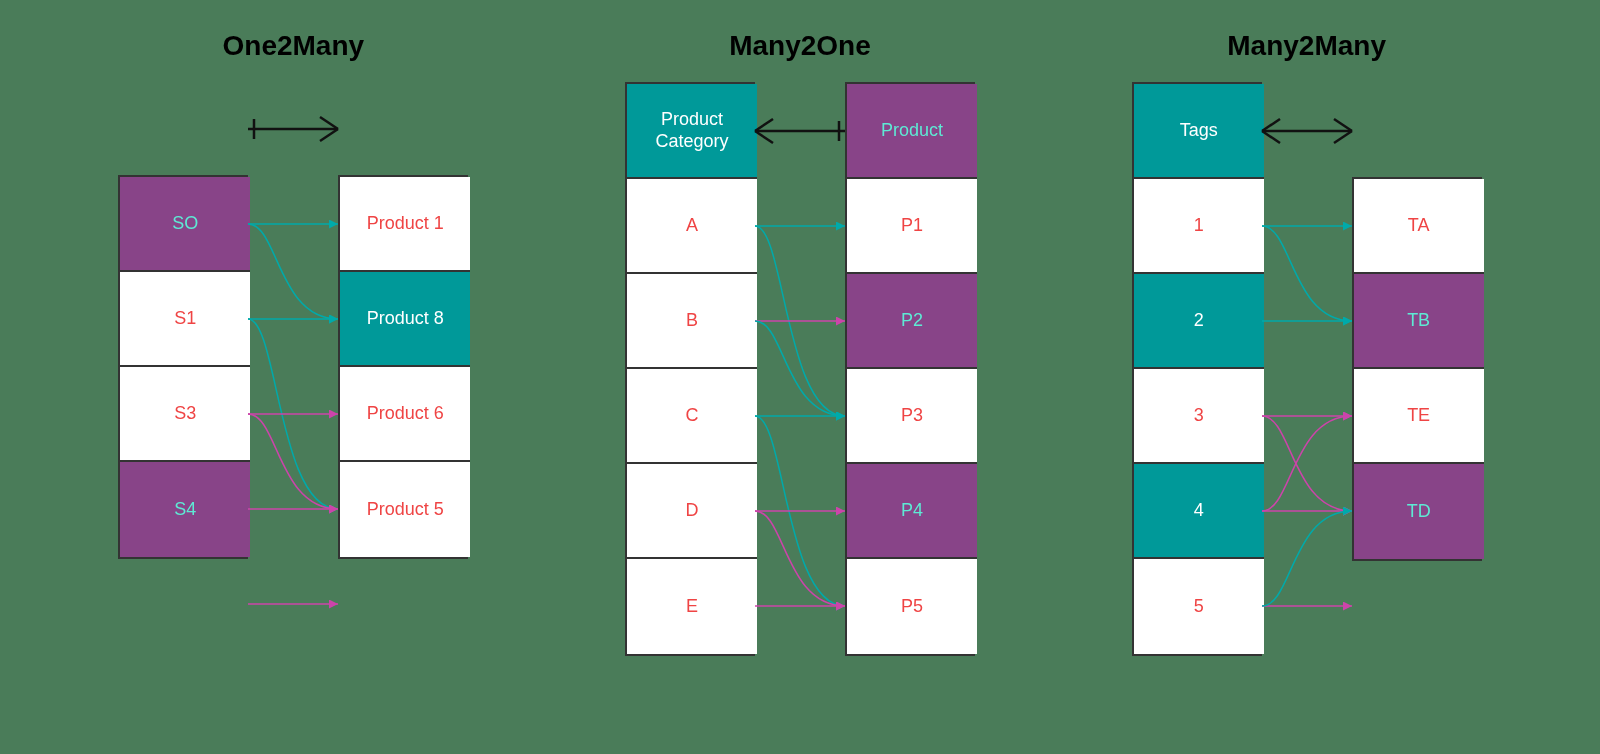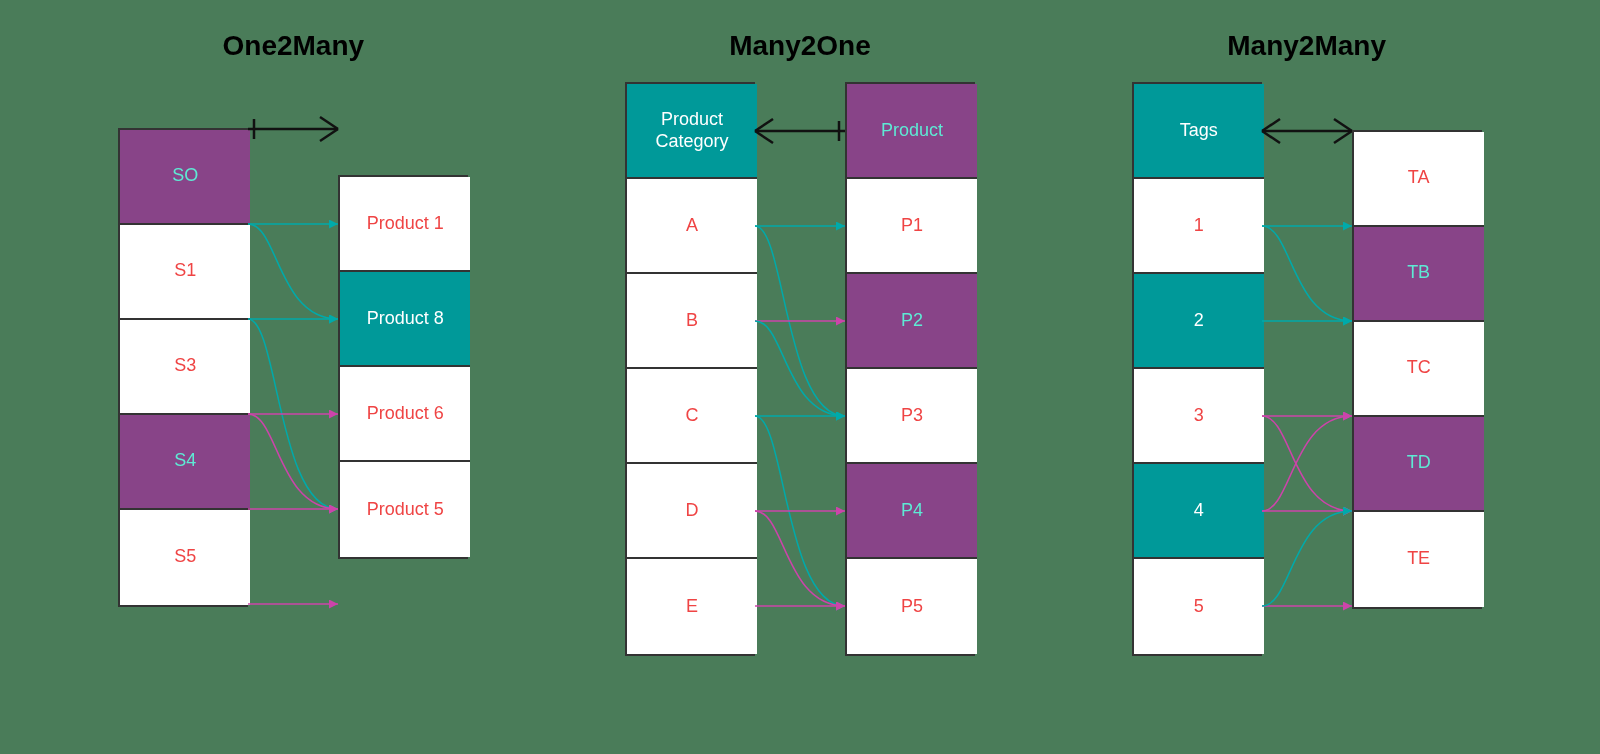--- a/index.html
+++ b/index.html
@@ -70,21 +70,20 @@
 
   <div class="diagram-section">
     <div class="section-title">One2Many</div>
     <div class="diagram-body">
 
       <div class="column">
         <div class="cell cell-purple">SO</div>
         <div class="cell cell-white">S1</div>
         <div class="cell cell-white">S3</div>
         <div class="cell cell-purple">S4</div>
-        <div class="cell cell-white">S5</div>
       </div>
 
       <svg width="90" height="570" style="overflow:visible;">
 
         <line x1="0" y1="47" x2="90" y2="47" stroke="#111" stroke-width="2.5"></line>
 
         <line x1="90" y1="47" x2="72" y2="35" stroke="#111" stroke-width="2.5"></line>
         <line x1="90" y1="47" x2="72" y2="59" stroke="#111" stroke-width="2.5"></line>
 
         <line x1="6" y1="37" x2="6" y2="57" stroke="#111" stroke-width="2.5"></line>
@@ -231,20 +230,19 @@
           </marker>
           <marker id="arrowPink3" markerWidth="6" markerHeight="6" refX="6" refY="3" orient="auto">
             <path d="M0,0 L6,3 L0,6 Z" fill="#cc44aa"></path>
           </marker>
         </defs>
       </svg>
 
       <div class="column">
         <div class="cell cell-white">TA</div>
         <div class="cell cell-purple">TB</div>
-        <div class="cell cell-white">TC</div>
+        <div class="cell cell-white">TE</div>
         <div class="cell cell-purple">TD</div>
-        <div class="cell cell-white">TE</div>
       </div>
     </div>
   </div>
 
 </div>
 
 </body></html>

